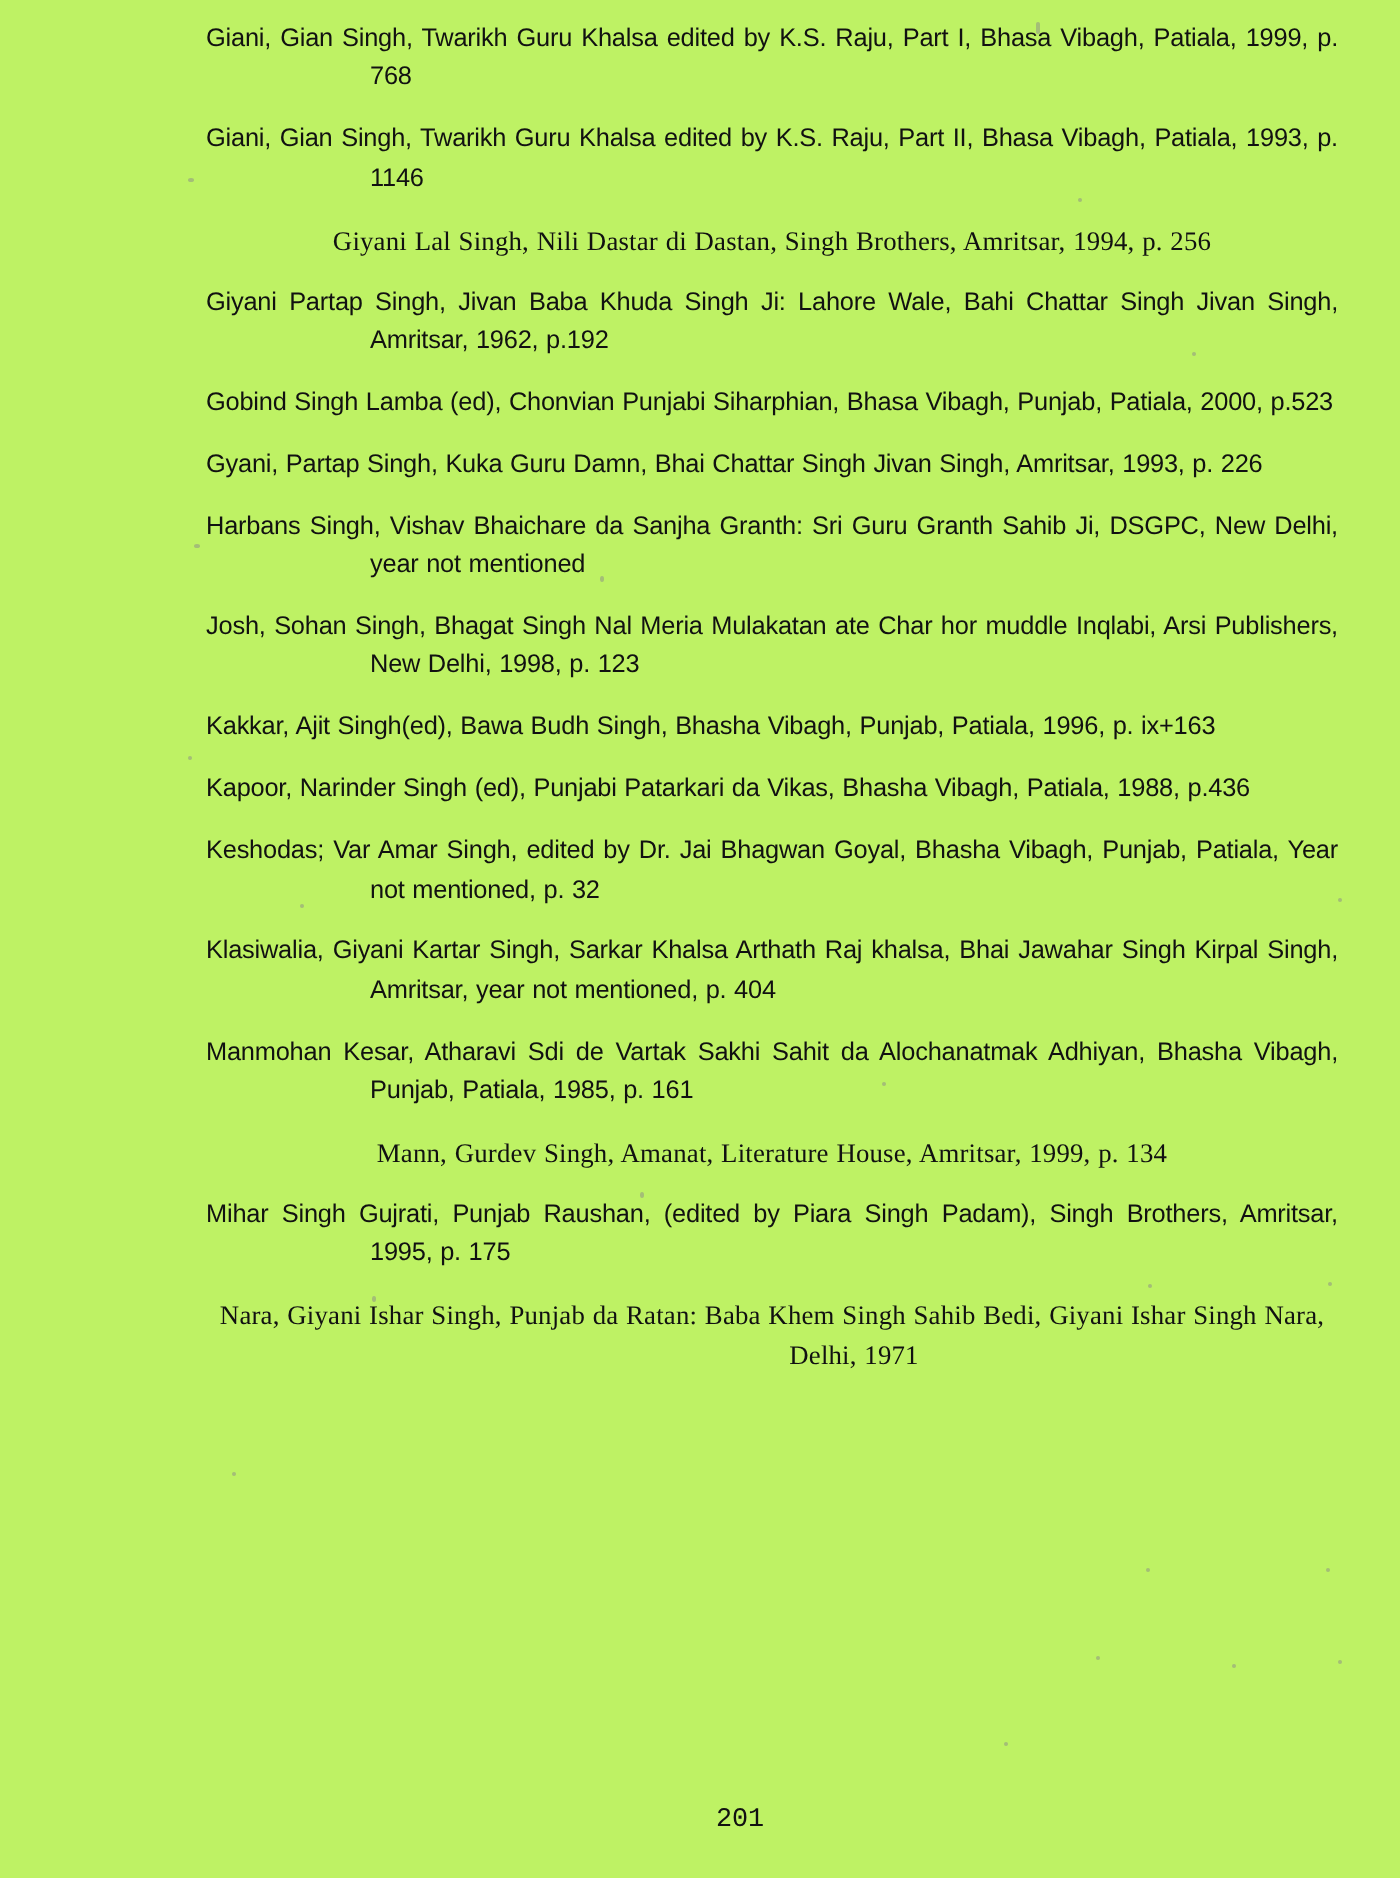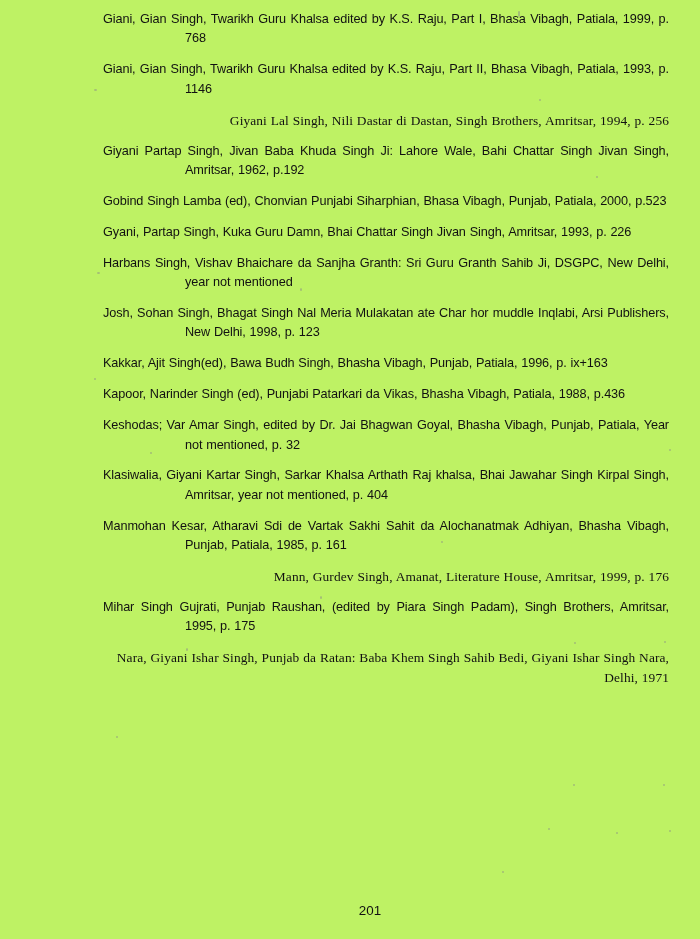--- a/index.html
+++ b/index.html
@@ -50,29 +50,29 @@
   }
   
   .face-narrow {
     font-family: "Liberation Serif", "DejaVu Serif", serif;
     font-size: 13.4px;
     letter-spacing: 0.1px;
     text-align: left;
   }
 
   
-  .nojustify { text-align: right; }
+  .nojustify { text-align: center; }
 
   #page-number {
     position: absolute;
     left: 0;
     right: 0;
     top: 903px;
     text-align: center;
-    font-family: Liberation Sans, sans-serif;
+    font-family: Liberation Mono, monospace;
     font-size: 13.4px;
     color: #111111;
     padding-left: 40px;
   }
 
   
   .speck {
     position: absolute;
     background: #8a8a8a;
     border-radius: 50%;
@@ -92,21 +92,21 @@
       <p class="entry face-wide">Giyani Partap Singh, Jivan Baba Khuda Singh Ji: Lahore Wale, Bahi Chattar Singh Jivan Singh, Amritsar, 1962, p.192</p>
       <p class="entry face-wide">Gobind Singh Lamba (ed), Chonvian Punjabi Siharphian, Bhasa Vibagh, Punjab, Patiala, 2000, p.523</p>
       <p class="entry face-wide">Gyani, Partap Singh, Kuka Guru Damn, Bhai Chattar Singh Jivan Singh, Amritsar, 1993, p. 226</p>
       <p class="entry face-wide">Harbans Singh, Vishav Bhaichare da Sanjha Granth: Sri Guru Granth Sahib Ji, DSGPC, New Delhi, year not mentioned</p>
       <p class="entry face-wide">Josh, Sohan Singh, Bhagat Singh Nal Meria Mulakatan ate Char hor muddle Inqlabi, Arsi Publishers, New Delhi, 1998, p. 123</p>
       <p class="entry face-wide">Kakkar, Ajit Singh(ed), Bawa Budh Singh, Bhasha Vibagh, Punjab, Patiala, 1996, p. ix+163</p>
       <p class="entry face-wide">Kapoor, Narinder Singh (ed), Punjabi Patarkari da Vikas, Bhasha Vibagh, Patiala, 1988, p.436</p>
       <p class="entry face-wide">Keshodas; Var Amar Singh, edited by Dr. Jai Bhagwan Goyal, Bhasha Vibagh, Punjab, Patiala, Year not mentioned, p. 32</p>
       <p class="entry face-wide">Klasiwalia, Giyani Kartar Singh, Sarkar Khalsa Arthath Raj khalsa, Bhai Jawahar Singh Kirpal Singh, Amritsar, year not mentioned, p. 404</p>
       <p class="entry face-wide">Manmohan Kesar, Atharavi Sdi de Vartak Sakhi Sahit da Alochanatmak Adhiyan, Bhasha Vibagh, Punjab, Patiala, 1985, p. 161</p>
-      <p class="entry face-narrow nojustify">Mann, Gurdev Singh, Amanat, Literature House, Amritsar, 1999, p. 176</p>
+      <p class="entry face-narrow nojustify">Mann, Gurdev Singh, Amanat, Literature House, Amritsar, 1999, p. 134</p>
       <p class="entry face-wide">Mihar Singh Gujrati, Punjab Raushan, (edited by Piara Singh Padam), Singh Brothers, Amritsar, 1995, p. 175</p>
       <p class="entry face-narrow nojustify">Nara, Giyani Ishar Singh, Punjab da Ratan: Baba Khem  Singh Sahib Bedi, Giyani Ishar Singh Nara, Delhi, 1971</p>
     </div>
 
   <div id="page-number">201</div>
 
   <div class="speck" style="left:518px;  top:11px;  width:2px; height:6px; border-radius:1px;"></div>
   <div class="speck" style="left:539px;  top:99px;  width:2px; height:2px;"></div>
   <div class="speck" style="left:94px;   top:89px;  width:3px; height:2px;"></div>
   <div class="speck" style="left:596px;  top:176px; width:2px; height:2px;"></div>

